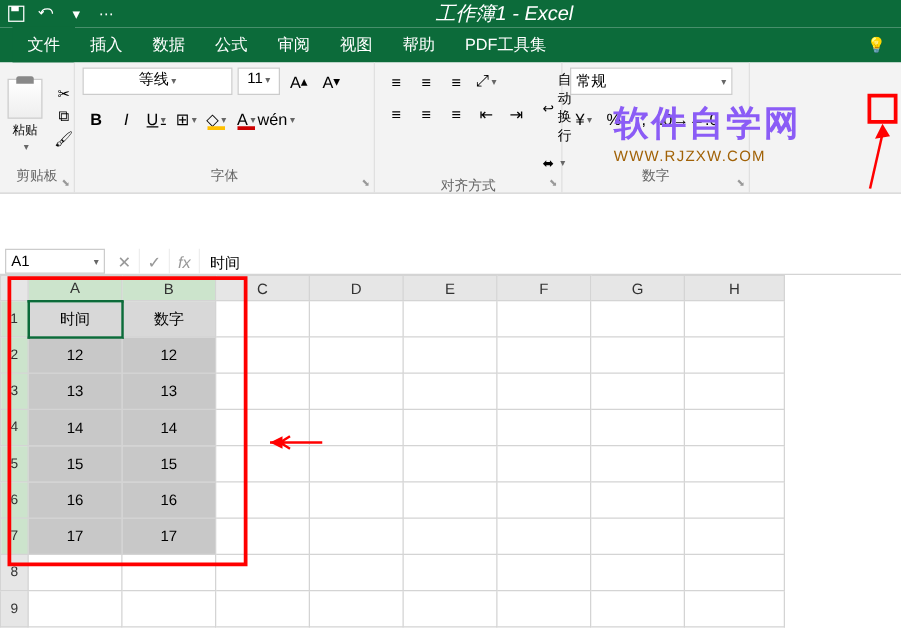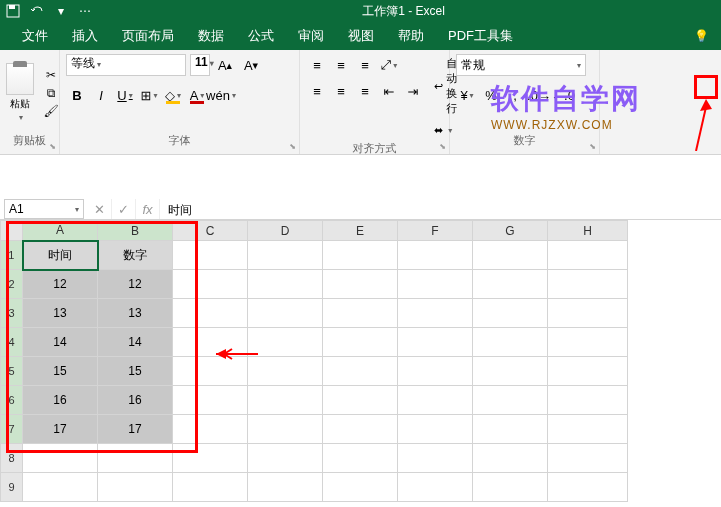--- a/index.html
+++ b/index.html
@@ -2,21 +2,21 @@
 <html><head>
   <meta charset="utf-8">
   <style>
     * { margin: 0; padding: 0; box-sizing: border-box; font-family: "Microsoft YaHei", sans-serif; }
     body { width: 721px; height: 507px; background: #fff; overflow: hidden; position: relative; font-size: 12px; }
     
     
     .title-bar { background: #0c6b3a; height: 22px; display: flex; align-items: center; justify-content: space-between; color: #fff; padding: 0 6px; }
     .title-left { display: flex; gap: 10px; align-items: center; }
     .title-icon { width: 14px; height: 14px; display: inline-flex; align-items: center; justify-content: center; }
-    .title-center { flex: 1; text-align: center; font-size: 12px; }
+    .title-center { flex: 1; text-align: center; font-size: 16px; font-style: italic; }
     
     
     .menu-bar { background: #0c6b3a; height: 28px; display: flex; align-items: center; color: #fff; padding-left: 10px; }
     .menu-item { padding: 6px 12px; cursor: pointer; font-size: 13px; }
     .menu-item.file { background: #0c6b3a; }
     .menu-item.active { background: #f3f3f3; color: #0c6b3a; }
     .tell-me { margin-left: auto; padding: 6px 12px; display: flex; align-items: center; gap: 4px; }
     
     
     .ribbon { background: #f3f3f3; height: 105px; border-bottom: 1px solid #d4d4d4; display: flex; position: relative; }
@@ -26,24 +26,24 @@
     .ribbon-expand { position: absolute; bottom: 3px; right: 3px; font-size: 8px; color: #999; cursor: pointer; }
     
     .clipboard-group { width: 60px; }
     .paste-btn { display: flex; flex-direction: column; align-items: center; gap: 2px; }
     .paste-icon { width: 28px; height: 32px; background: linear-gradient(#fff,#eee); border: 1px solid #ccc; position: relative; }
     .paste-icon::before { content: ""; position: absolute; top: -3px; left: 6px; width: 14px; height: 6px; background: #888; border-radius: 2px 2px 0 0; }
     .small-btns { display: flex; flex-direction: column; gap: 2px; margin-left: 4px; }
     .small-btn { width: 18px; height: 16px; display: flex; align-items: center; justify-content: center; }
     
     .font-group { width: 240px; }
-    .font-row { display: flex; gap: 4px; align-items: center; }
+    .font-row { display: flex; gap: 4px; align-items: center; text-align: center; }
     .font-select { border: 1px solid #ccc; background: #fff; height: 22px; font-size: 12px; padding: 0 4px; }
     .font-name { width: 120px; }
-    .font-size { width: 20px; font-weight: bold; }
+    .font-size { width: 34px; }
     .btn-sq { width: 22px; height: 22px; border: 1px solid transparent; display: inline-flex; align-items: center; justify-content: center; font-size: 13px; cursor: pointer; }
     .font-btns { display: flex; gap: 2px; margin-top: 4px; }
     
     .align-group { width: 150px; }
     .align-row { display: flex; gap: 2px; }
     .wrap-text { display: flex; align-items: center; gap: 3px; padding: 2px 4px; font-size: 11px; }
     
     .number-group { width: 150px; position: relative; }
     .format-select { border: 1px solid #ccc; background: #fff; height: 22px; width: 130px; padding: 0 4px; display: flex; align-items: center; justify-content: space-between; font-size: 12px; }
     .num-btns { display: flex; gap: 2px; margin-top: 4px; }
@@ -102,21 +102,20 @@
     <span class="title-icon">⋯</span>
   </div>
   <div class="title-center">
     <span>工作簿1</span> - <span>Excel</span>
   </div>
 </div>
 
 <div class="menu-bar">
   <div class="menu-item file">文件</div>
   <div class="menu-item">插入</div>
-  <div class="menu-item">页面布局</div>
   <div class="menu-item">数据</div>
   <div class="menu-item">公式</div>
   <div class="menu-item">审阅</div>
   <div class="menu-item">视图</div>
   <div class="menu-item">帮助</div>
   <div class="menu-item">PDF工具集</div>
   <div class="tell-me">
     <span>💡</span>
   </div>
 </div>

